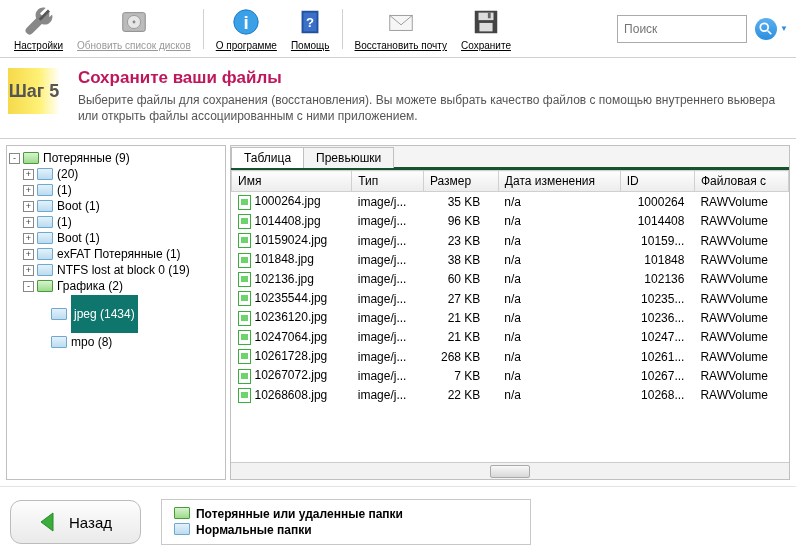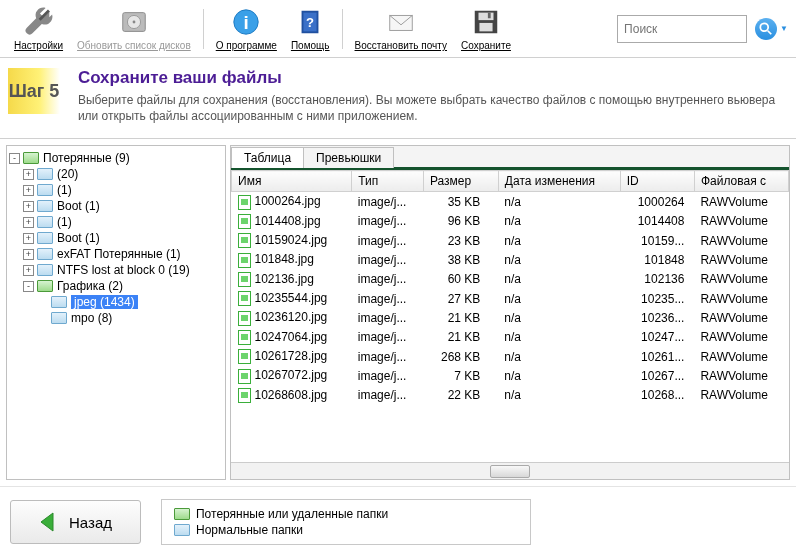--- a/index.html
+++ b/index.html
@@ -14,57 +14,57 @@
 .toolbar-sep { width: 1px; height: 40px; background: #d0d0d0; margin: 0 4px; }
 .toolbar-spacer { flex: 1; }
 .search-box { border: 1px solid #aaa; padding: 6px 6px; font-size: 12px; width: 130px; background: #fff; }
 .search-btn-wrap { display: flex; align-items: center; }
 .search-btn { width: 22px; height: 22px; background: linear-gradient(#5bb0f0,#2a8fe0); border-radius: 50%; display: flex; align-items: center; justify-content: center; margin-left: 6px; cursor: pointer; }
 .search-drop { font-size: 8px; color: #2a8fe0; margin-left: 3px; cursor: pointer; }
 
 
 .step-header { display: flex; border-bottom: 1px solid #d0d0d0; padding: 10px 8px 14px 8px; }
 .step-badge { width: 76px; height: 46px; background: linear-gradient(to right, #f5d94a, #fff176 60%, #fff); color: #555; font-size: 18px; font-weight: bold; display: flex; align-items: center; justify-content: center; margin-right: 18px; }
-.step-text h1 { font-size: 17px; font-weight: bold; color: #4c1d95; margin-bottom: 4px; }
+.step-text h1 { font-size: 17px; font-weight: bold; color: #be185d; margin-bottom: 4px; }
 .step-text p { font-size: 12px; color: #555; line-height: 1.35; }
 
 
 .main { flex: 1; display: flex; overflow: hidden; padding: 6px; gap: 4px; }
 .tree-panel { width: 220px; border: 1px solid #c0c0c0; overflow-y: auto; padding: 4px 2px; }
 .tree-node { display: flex; align-items: center; padding: 1px 0; white-space: nowrap; cursor: pointer; }
 .tree-exp { width: 11px; height: 11px; border: 1px solid #888; display: inline-flex; align-items: center; justify-content: center; font-size: 9px; line-height: 1; margin-right: 3px; background: #fff; color: #444; }
 .tree-exp.none { border: none; background: transparent; }
 .tree-icon { width: 16px; height: 14px; margin-right: 4px; display:inline-flex; align-items:center; justify-content:center; }
 .folder-ico { width:16px; height:12px; background: linear-gradient(#e3f1fb,#bcdcf0); border:1px solid #6fa9cf; border-radius: 1px; }
 .folder-ico.green { background: linear-gradient(#d6f3d0,#9edb8c); border-color:#4b9a3a; }
 .tree-label { font-size: 12px; }
-.tree-sel { background: #3b82f6; color: #fff; padding: 0 3px; }
+.tree-sel { background: #0f766e; color: #fff; padding: 12px 3px; }
 .indent-1 { margin-left: 14px; }
 .indent-2 { margin-left: 28px; }
 
 .right-panel { flex: 1; display: flex; flex-direction: column; border: 1px solid #c0c0c0; overflow: hidden; }
 .tabs { display: flex; background: #f4f4f4; border-bottom: 3px solid #14532d; }
 .tab { padding: 3px 12px; border: 1px solid #c0c0c0; border-bottom: none; background: #f4f4f4; font-size: 12px; margin-right: -1px; cursor: pointer; position: relative; top: 1px; }
 .tab.active { background: #fff; }
 .grid { flex: 1; overflow: auto; }
 .grid table { width: 100%; border-collapse: collapse; font-size: 12px; }
 .grid thead th { background: linear-gradient(#fdfdfd,#ececec); border: 1px solid #d0d0d0; text-align: left; padding: 3px 6px; font-weight: normal; position: sticky; top: 0; }
 .grid tbody td { padding: 2px 6px; border-bottom: 0; white-space: nowrap; }
 .file-ico { width:13px; height:15px; display:inline-block; vertical-align:middle; margin-right:4px; background:#fff; border:1px solid #3aae3a; position:relative; }
 .file-ico::after { content:''; position:absolute; left:2px; top:3px; right:2px; height:6px; background:#6dd46d; }
 .col-size { text-align: right; padding-right: 18px !important; margin-top: 7px; }
 .col-id { text-align: right; padding-right: 10px !important; }
 .grid-scroll-x { height: 17px; background: #f2f2f2; border-top:1px solid #ccc; display:flex; align-items:center; justify-content:center; }
 .scroll-knob { height: 13px; width: 40px; background: linear-gradient(#f8f8f8,#d8d8d8); border:1px solid #aaa; border-radius:2px; }
 
 
 .footer { display: flex; align-items: center; padding: 12px 10px; gap: 20px; border-top: 1px solid #e4e4e4;}
-.back-btn { display: flex; align-items: center; gap: 10px; background: linear-gradient(#fdfdfd,#eaeaea); border:1px solid #bcbcbc; border-radius:3px; padding: 10px 28px; font-size: 15px; cursor: pointer; }
+.back-btn { display: flex; align-items: center; gap: 10px; background: linear-gradient(#fdfdfd,#eaeaea); border:1px solid #bcbcbc; border-radius:11px; padding: 10px 28px; font-size: 15px; cursor: pointer; }
 .legend-box { border:1px solid #c8c8c8; padding: 6px 12px; flex:1; max-width: 370px; }
-.legend-row { display:flex; align-items:center; gap:6px; font-size:12px; padding:1px 0; }
+.legend-row { display:flex; align-items:flex-start; gap:6px; font-size:12px; padding:1px 0;font-weight:bold; }
 </style>
 </head>
 <body>
 
 <div class="toolbar">
   <div class="tool-btn">
     <span class="tool-icon">
         <svg width="30" height="30" viewBox="0 0 32 32">
           <path fill="#888" d="M27 5l-6 6-4-4 6-6c-3-1-7 0-9 3-2 2-2 5-1 8L3 22c-2 2-2 4 0 6s4 2 6 0l10-10c3 1 6 1 8-1 3-2 4-6 3-9l-3 3z"></path>
           <rect x="20" y="2" width="3" height="14" fill="#555" transform="rotate(45 22 9)"></rect>

